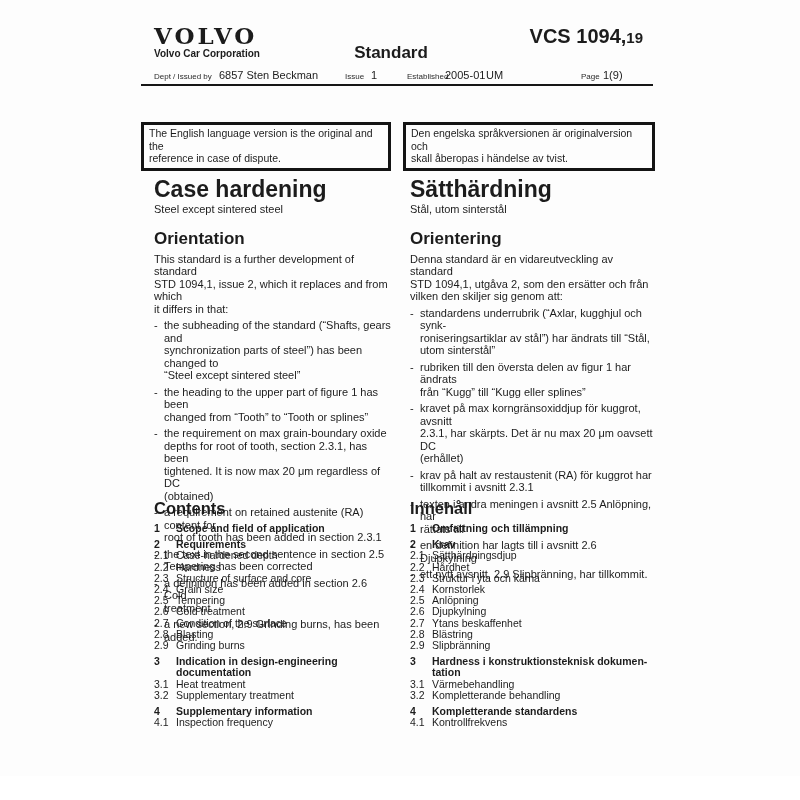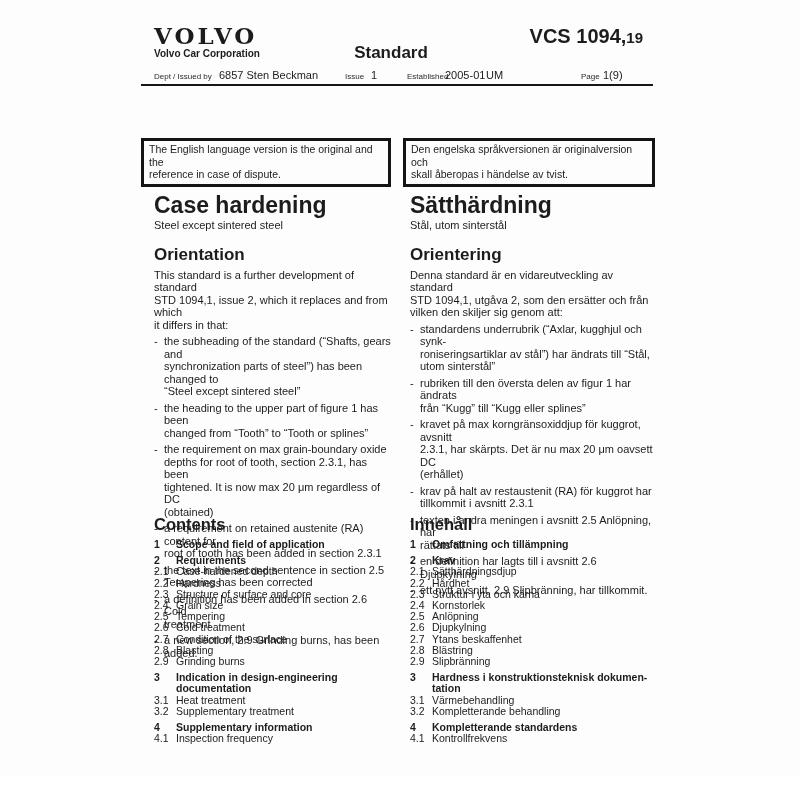--- a/index.html
+++ b/index.html
@@ -26,21 +26,21 @@
   .info-row span { position:absolute; bottom:0; white-space:nowrap; }
   .lbl { font-size:8px; color:#2a2a2a; }
   .val { font-size:11px; }
   .pos-dept-l { left:13px; }  .pos-dept-v { left:78px; }
   .pos-issue-l { left:204px; } .pos-issue-v { left:230px; }
   .pos-est-l { left:266px; }  .pos-est-v { left:304px; } .pos-est-s { left:345px; }
   .pos-page-l { left:440px; } .pos-page-v { left:462px; }
   .rule { position:absolute; left:0; top:60px; width:512px; height:0; border-top:2px solid #161616; }
 
   
-  .columns { position:absolute; left:141px; top:138px; width:514px; height:660px; display:flex; }
+  .columns { position:absolute; left:141px; top:122px; width:514px; height:660px; display:flex; }
   .col { position:relative; height:660px; }
   .col-en { width:250px; margin-right:12px; }
   .col-sv { width:252px; }
   .col-inner-en { margin-left:13px; }
   .col-inner-sv { margin-left:7px; }
 
   .notice-box {
     border:3px solid #141414; padding:2px 5px 3px 5px;
     font-size:10.5px; line-height:12.5px; white-space:pre-line;
   }

